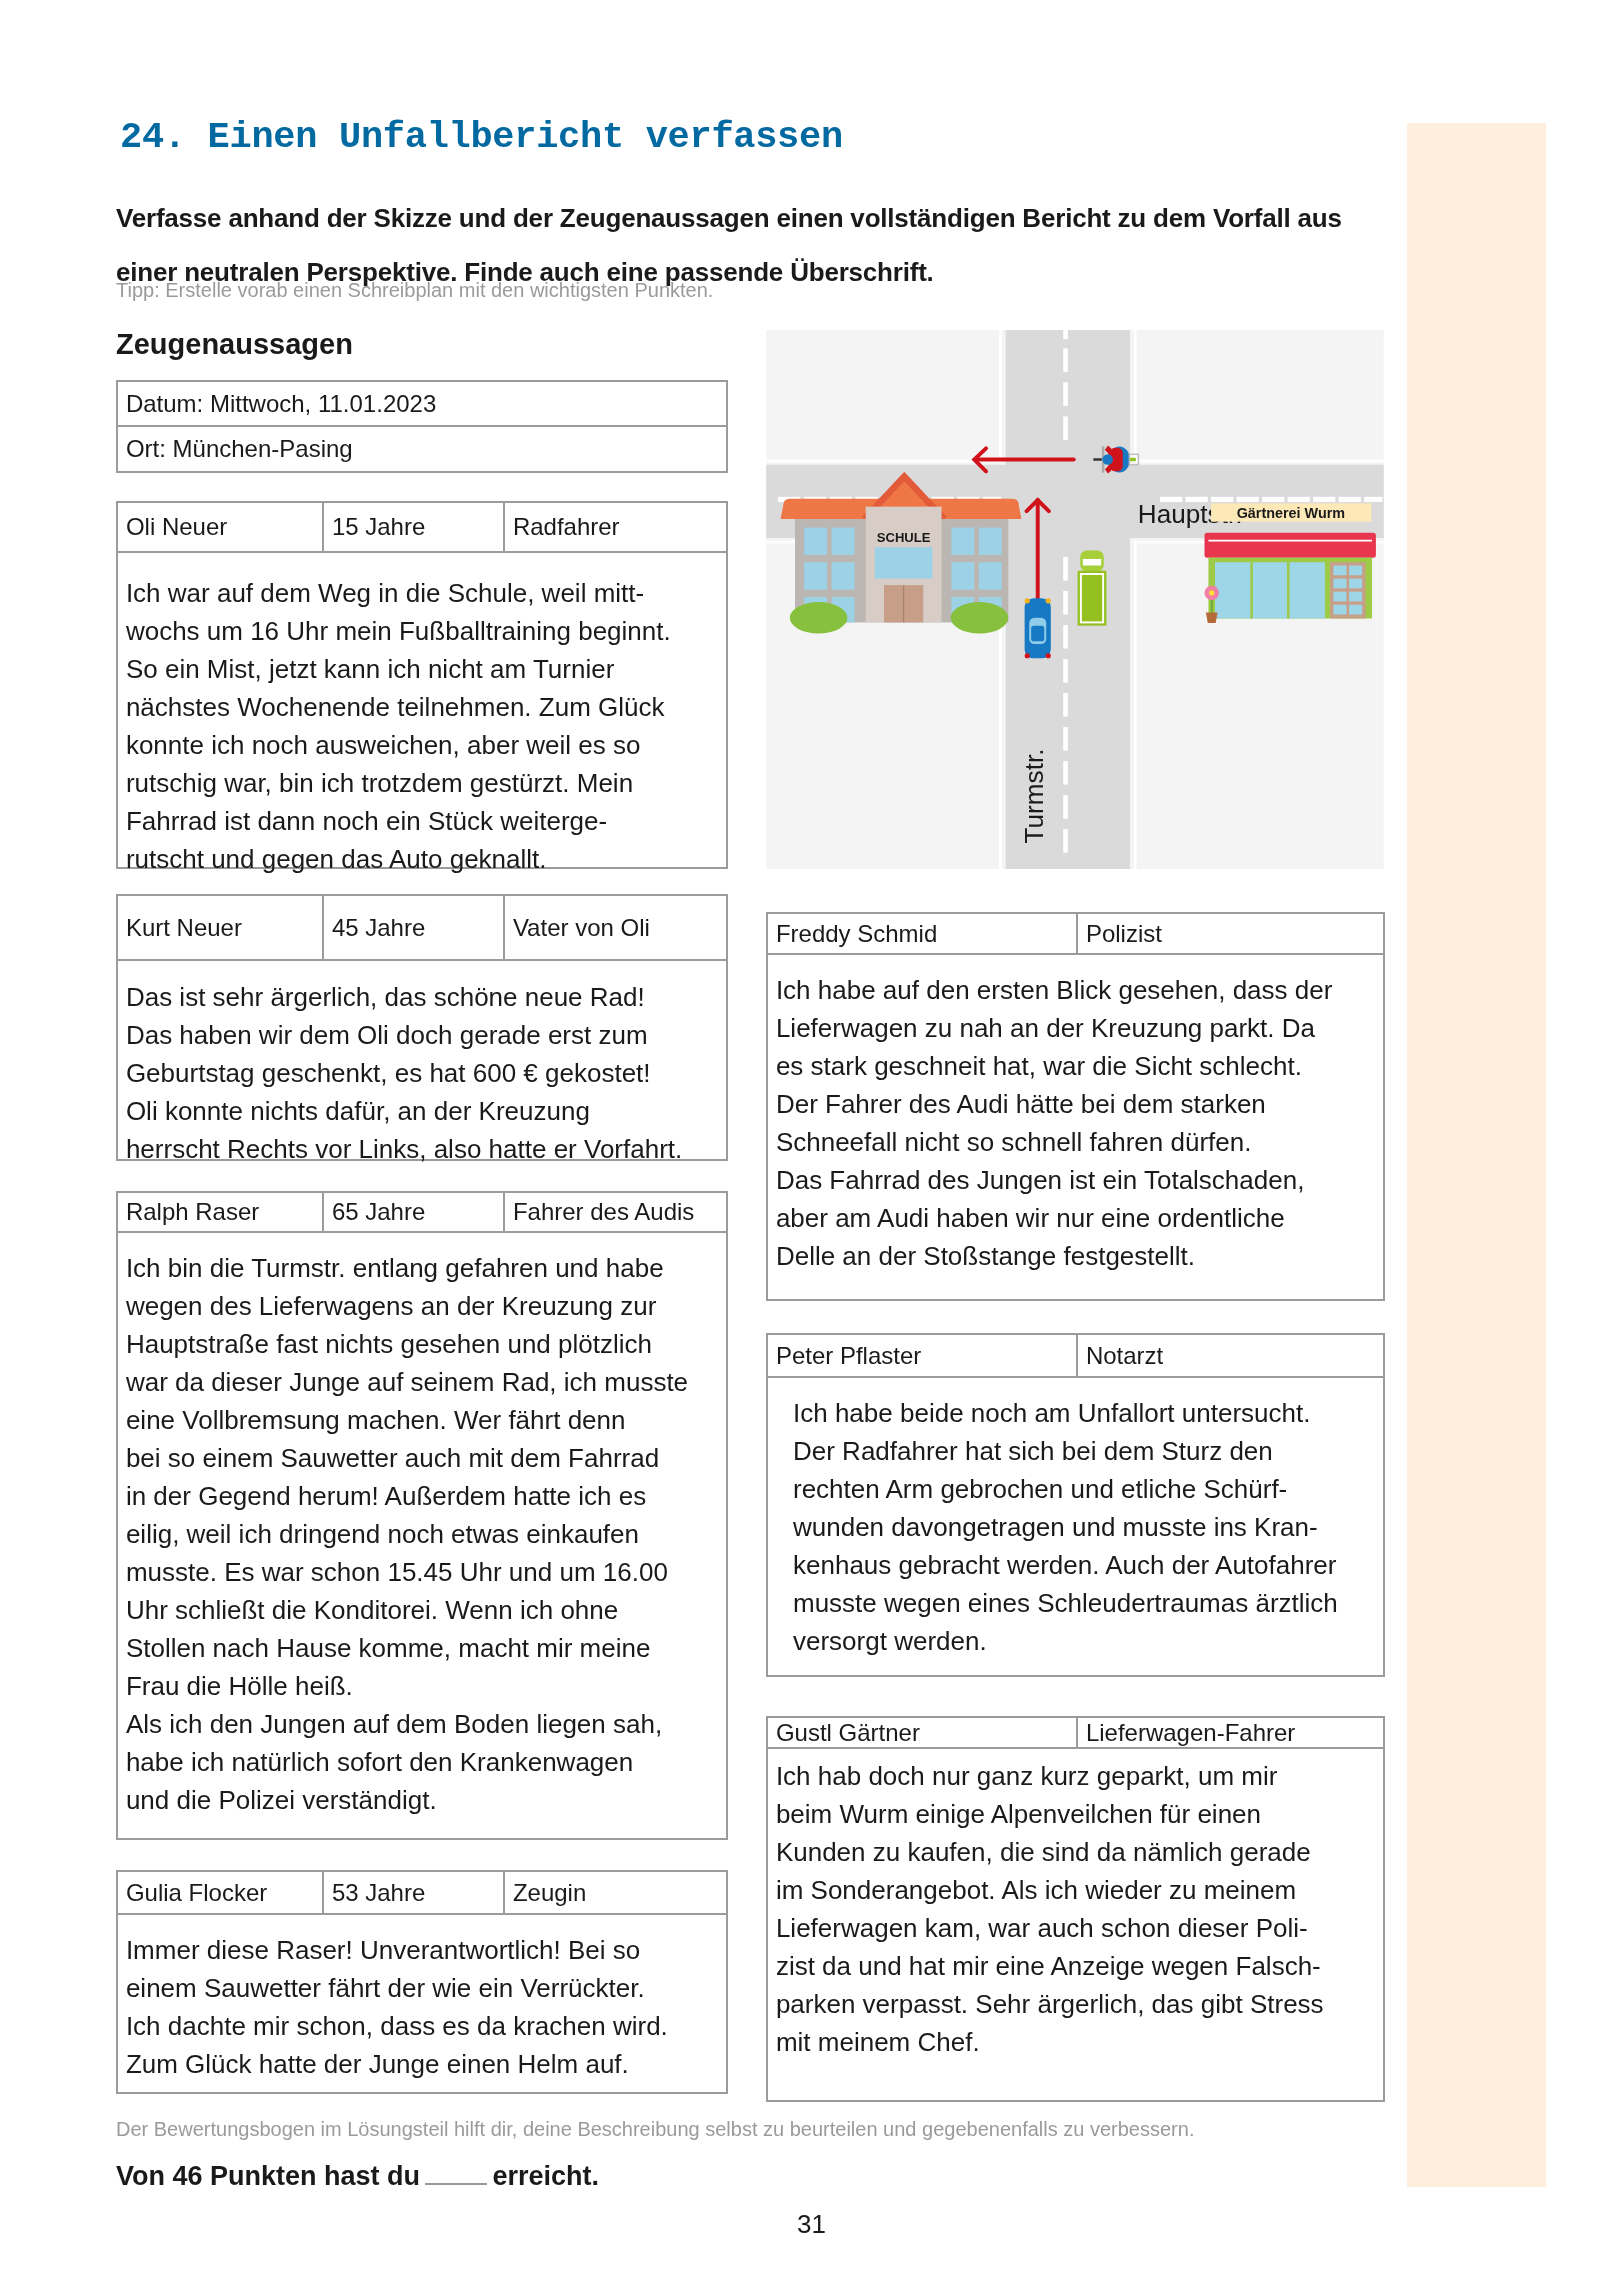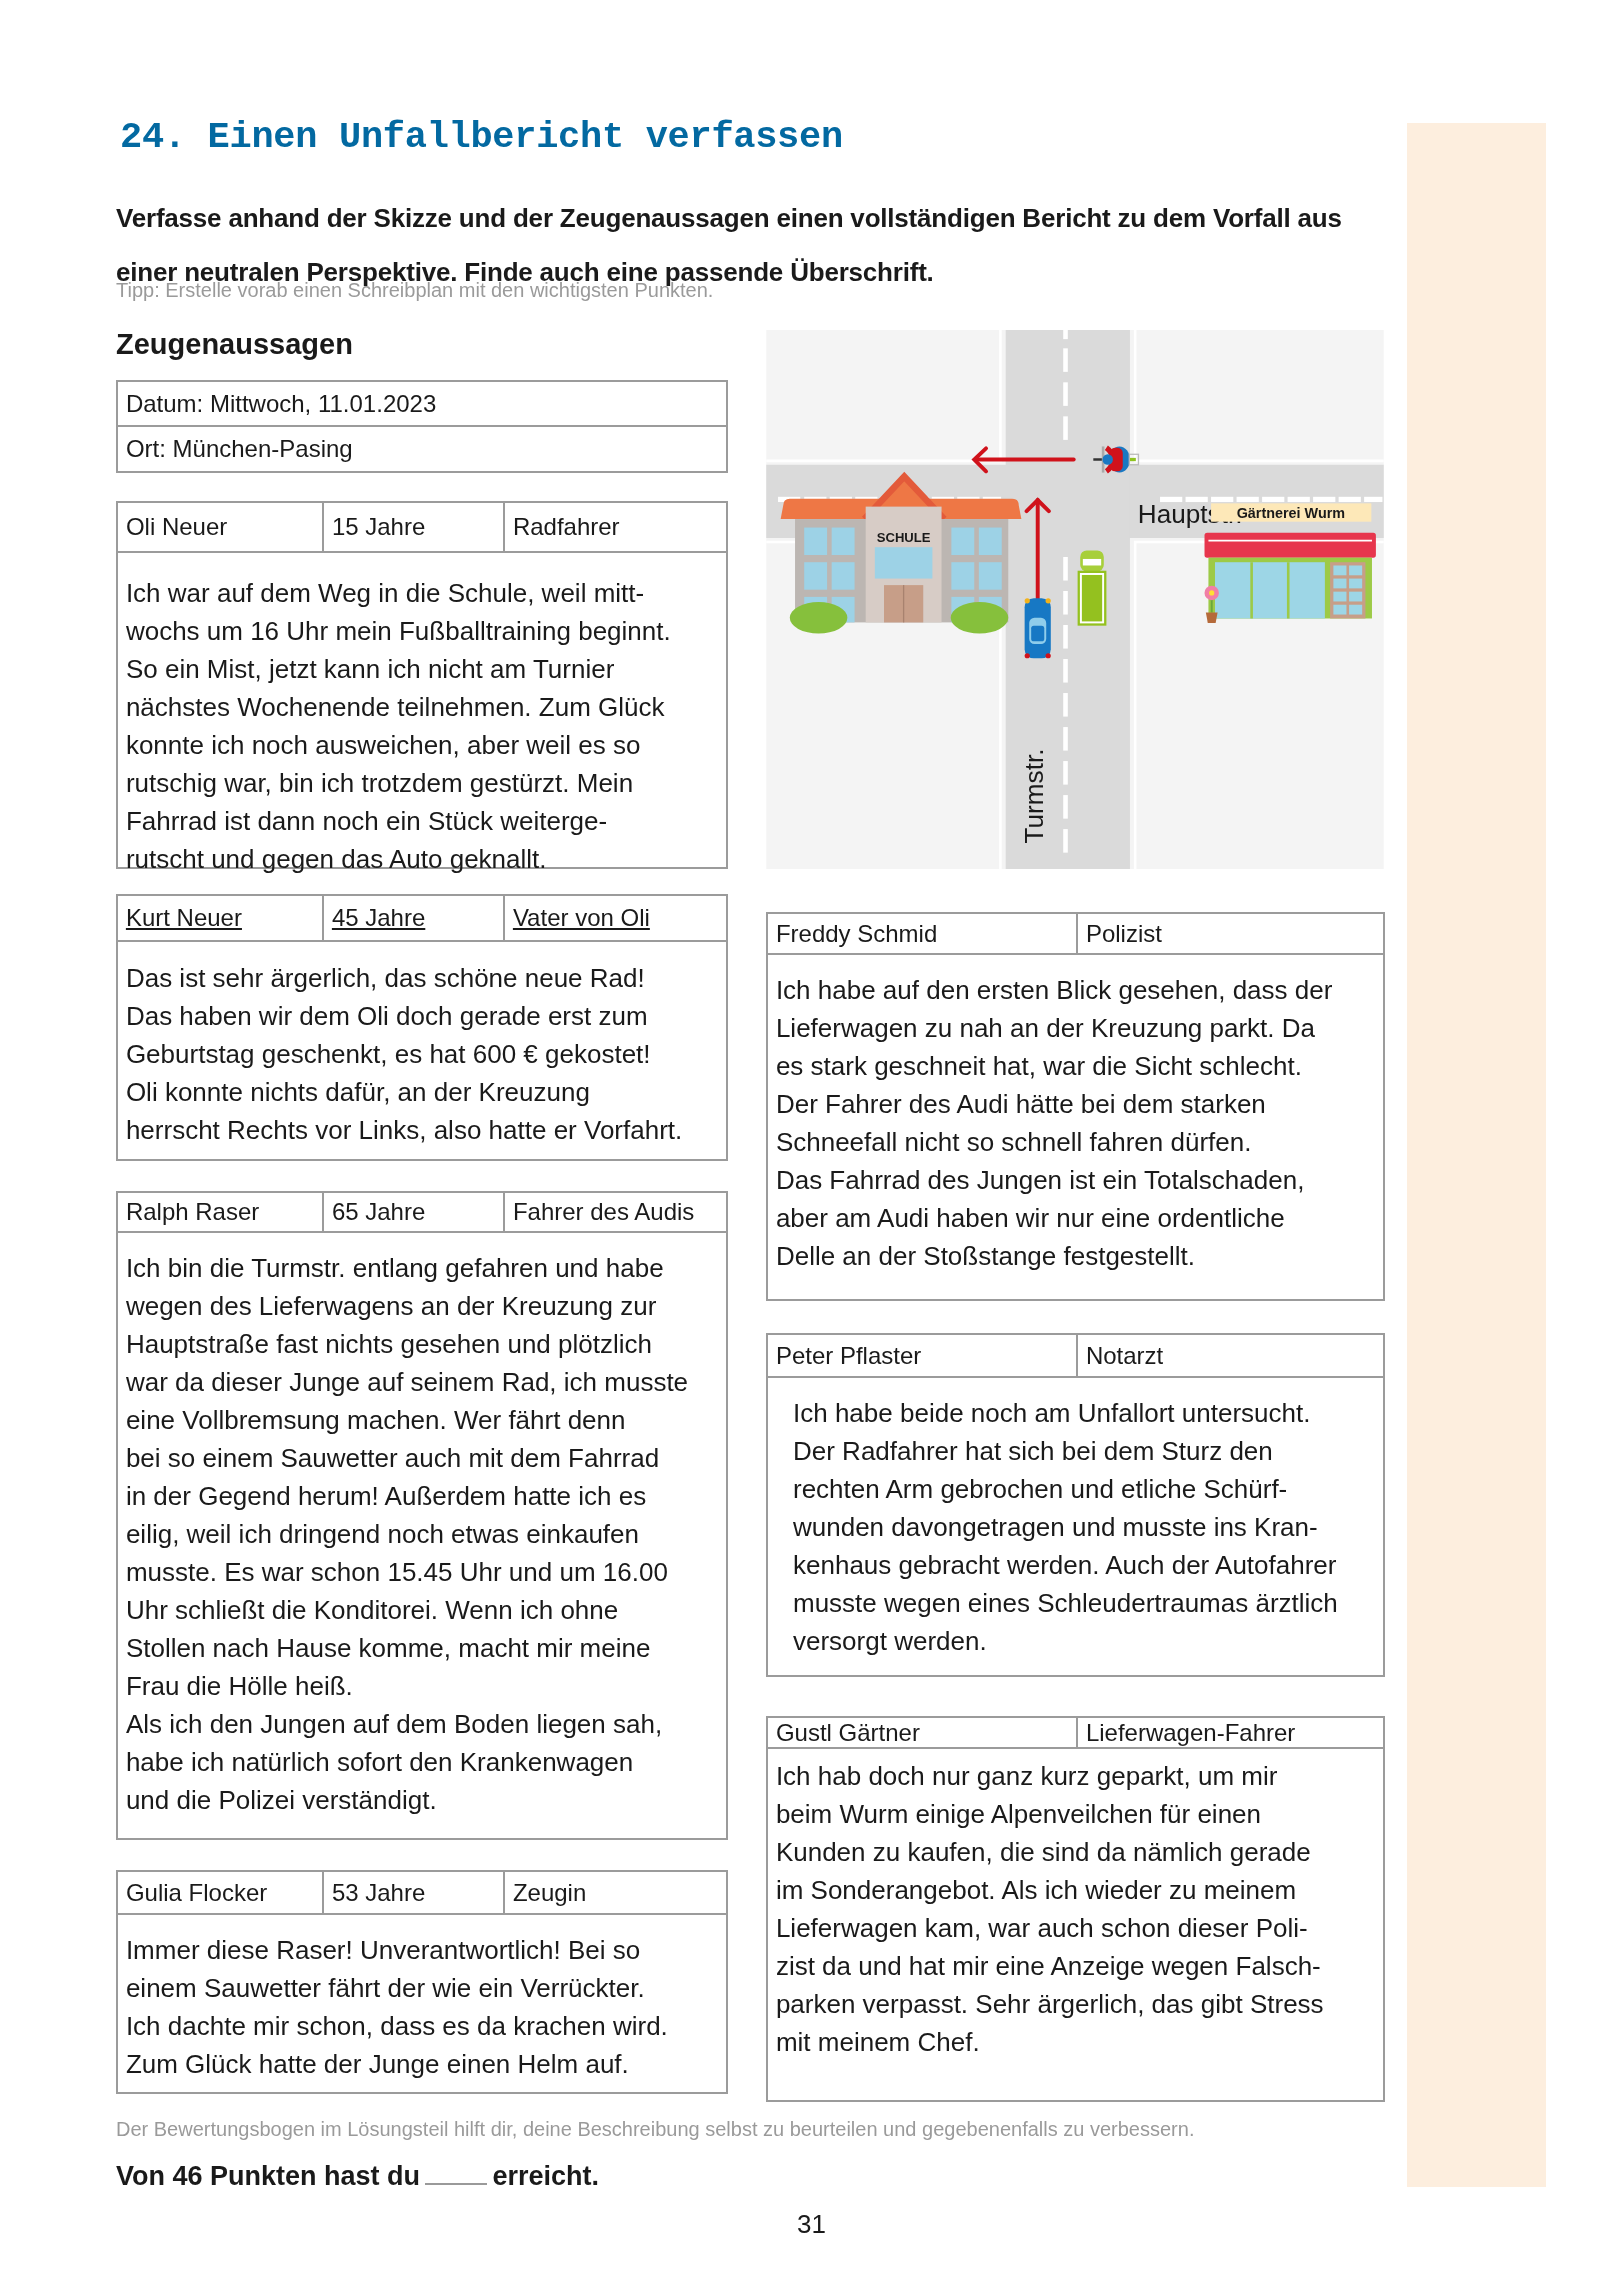--- a/index.html
+++ b/index.html
@@ -56,21 +56,21 @@
 wochs um 16 Uhr mein Fußballtraining beginnt.
 So ein Mist, jetzt kann ich nicht am Turnier
 nächstes Wochenende teilnehmen. Zum Glück
 konnte ich noch ausweichen, aber weil es so
 rutschig war, bin ich trotzdem gestürzt. Mein
 Fahrrad ist dann noch ein Stück weiterge-
 rutscht und gegen das Auto geknallt.</div>
 </div>
 
 <div class="box" style="left:116px; top:894px; width:612px; height:267px;">
-  <div class="row" style="height:46px;text-decoration:underline;">
+  <div class="row" style="height:65px;">
     <div class="cell" style="width:204px;">Kurt Neuer</div>
     <div class="cell" style="width:181px;">45 Jahre</div>
     <div class="cell" style="flex:1;">Vater von Oli</div>
   </div>
   <div class="body-text" style="padding-top:17px;">Das ist sehr ärgerlich, das schöne neue Rad!
 Das haben wir dem Oli doch gerade erst zum
 Geburtstag geschenkt, es hat 600 € gekostet!
 Oli konnte nichts dafür, an der Kreuzung
 herrscht Rechts vor Links, also hatte er Vorfahrt.</div>
 </div>

